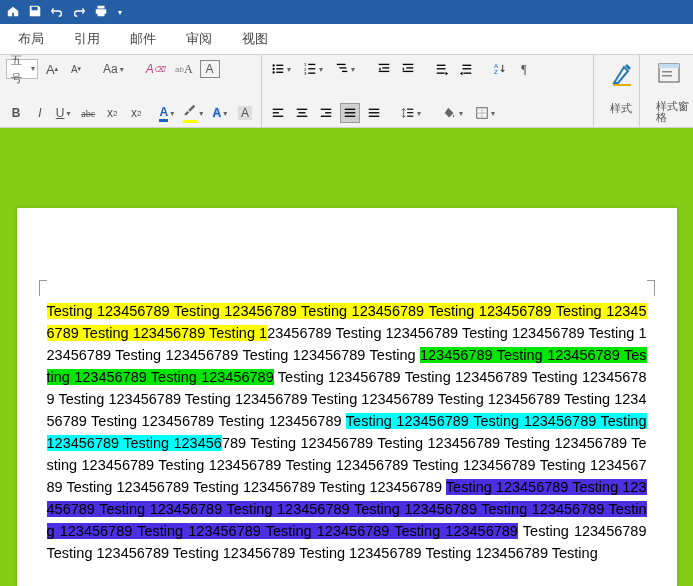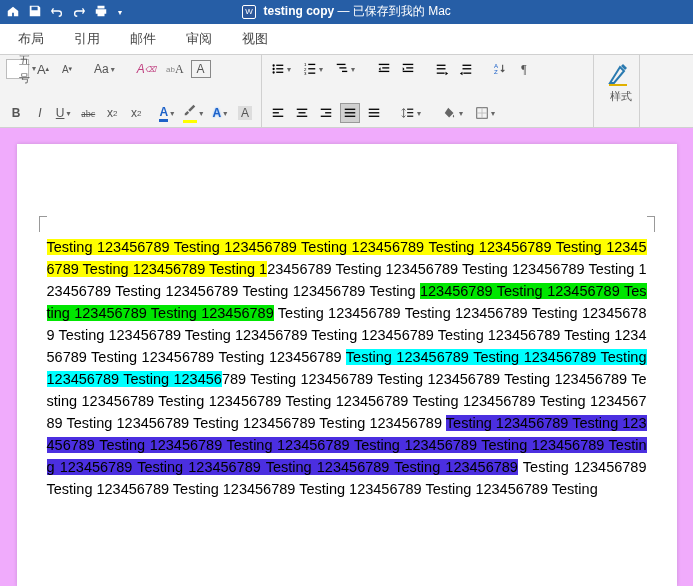--- a/index.html
+++ b/index.html
@@ -15,28 +15,28 @@
 
 
 .tabs { background: #fff; height: 30px; display: flex; align-items: center; font-size: 13px; color: #444; padding-left: 4px; gap: 2px; border-bottom: 1px solid transparent; }
 .tab { padding: 6px 14px; cursor: default; font-family: Liberation Serif, serif; }
 
 
 .ribbon { background: #f3f3f3; border-top: 1px solid #d0d0d0; border-bottom: 1px solid #d0d0d0; height: 74px; display: flex; align-items: stretch; font-size: 12px; color: #555; overflow: hidden; }
 .group { border-right: 1px solid #d0d0d0; padding: 4px 6px; display: flex; flex-direction: column; justify-content: space-between; }
 .row { display: flex; align-items: center; gap: 4px; }
 .btn { min-width: 20px; height: 20px; display: flex; align-items: center; justify-content: center; border: 1px solid transparent; cursor: default; padding: 0 2px; }
-.font-size-box { width: 23px; height: 20px; border: 1px solid #bdbdbd; background: #fff; font-size: 11px; line-height: 18px; padding-left: 12px; display: flex; align-items: center; justify-content: space-between; }
+.font-size-box { width: 32px; height: 20px; border: 1px solid #bdbdbd; background: #fff; font-size: 11px; line-height: 18px; padding-left: 4px; display: flex; align-items: center; justify-content: space-between; }
 .drop { font-size: 8px; color: #666; padding: 0 2px; }
 .tiny-svg { width: 14px; height: 14px; }
-.big-btn { width: 38px; display: flex; flex-direction: column; align-items: flex-end; justify-content: center; font-size: 11px; gap: 2px; padding: 4px 2px; }
+.big-btn { width: 38px; display: flex; flex-direction: column; align-items: flex-start; justify-content: center; font-size: 11px; gap: 14px; padding: 4px 2px; margin-left: 12px; }
 .big-btn .ic { width: 26px; height: 26px; }
 
 
-.doc-bg { background: #f0abfc; height: 458px; display: flex; justify-content: center; overflow: hidden; padding-top: 16px; }
+.doc-bg { background: #84cc16; height: 458px; display: flex; justify-content: center; overflow: hidden; padding-top: 16px; align-items: flex-end; }
 .page { background: #fff; width: 660px; box-shadow: 0 0 4px rgba(0,0,0,0.15); position: relative; padding: 92px 30px 22px 30px; }
 .margin-tick { position: absolute; top: 72px; height: 16px; border-left: 1px solid #999; border-top: 1px solid #999; width: 8px; }
 .margin-tick.left { left: 22px; border-right: none; }
 .margin-tick.right { right: 22px; border-left: none; border-right: 1px solid #999; }
 .doc-text { font-family: Arial, sans-serif; font-size: 14.5px; line-height: 22px; text-align: justify; color: #000; word-break: break-all; }
 .hl-yellow { background: #ffff00; }
 .hl-green { background: #00e600; }
 .hl-cyan { background: #00ffff; }
 .hl-blue { background: #4b2fe0; }
 </style>
@@ -55,24 +55,20 @@
           <path fill="none" stroke="#fff" stroke-width="1.5" d="M4 5l-2 3 2 3M2 8h8a3 3 0 010 6"></path>
         </svg></span>
     <span><svg viewBox="0 0 16 16">
           <path fill="none" stroke="#fff" stroke-width="1.5" d="M12 5l2 3-2 3M14 8H6a3 3 0 000 6"></path>
         </svg></span>
     <span><svg viewBox="0 0 16 16">
           <path d="M4 2h8v3H4zM2 6h12v5h-2v3H4v-3H2zM5 10h6v3H5z"></path>
         </svg></span>
     <span class="drop" style="color:#fff;">▾</span>
   </div>
-  <div class="title-center">
-    <span class="doc-icon">W</span>
-    <span><b>testing copy</b><span> — 已保存到我的 Mac</span></span>
-  </div>
 </div>
 
 <div class="tabs">
   <div class="tab">布局</div>
   <div class="tab">引用</div>
   <div class="tab">邮件</div>
   <div class="tab">审阅</div>
   <div class="tab">视图</div>
 </div>
 
@@ -298,20 +294,31 @@
   <div class="group" style="border-right:1px solid #d0d0d0;width:46px;padding:2px;">
     <div class="big-btn">
       <svg class="ic" viewBox="0 0 26 26">
           <path fill="none" stroke="#2a7ab0" stroke-width="2" d="M4 22L14 6l4 4L8 22z"></path>
           <path fill="#2a7ab0" d="M17 3l4 4-2 2-4-4z"></path>
           <rect x="3" y="23" width="18" height="2" fill="#e0b000"></rect>
         </svg>
       <span>样式</span>
     </div>
   </div>
+  <div class="group" style="border-right:none;width:46px;padding:2px;">
+    <div class="big-btn">
+      <svg class="ic" viewBox="0 0 26 26">
+          <rect x="3" y="3" width="20" height="18" fill="none" stroke="#555"></rect>
+          <rect x="3" y="3" width="20" height="4" fill="#c0dff5"></rect>
+          <rect x="6" y="10" width="10" height="1.5" fill="#888"></rect>
+          <rect x="6" y="14" width="10" height="1.5" fill="#888"></rect>
+        </svg>
+      <span style="line-height:11px;">样式窗格</span>
+    </div>
+  </div>
 </div>
 
 <div class="doc-bg">
   <div class="page">
     <div class="margin-tick left"></div>
     <div class="margin-tick right"></div>
     <div class="doc-text"><span class="hl-yellow">Testing 123456789 Testing 123456789 Testing 123456789 Testing 123456789 Testing 123456789 Testing 123456789 Testing 1</span><span>23456789 Testing 123456789 Testing 123456789 Testing 123456789 Testing 123456789 Testing 123456789 Testing </span><span class="hl-green">123456789 Testing 123456789 Testing 123456789 Testing 123456789</span><span> Testing 123456789 Testing 123456789 Testing 123456789 Testing 123456789 Testing 123456789 Testing 123456789 Testing 123456789 Testing 123456789 Testing 123456789 Testing 123456789 </span><span class="hl-cyan">Testing 123456789 Testing 123456789 Testing 123456789 Testing 123456</span><span>789 Testing 123456789 Testing 123456789 Testing 123456789 Testing 123456789 Testing 123456789 Testing 123456789 Testing 123456789 Testing 123456789 Testing 123456789 Testing 123456789 Testing 123456789 </span><span class="hl-blue">Testing 123456789 Testing 123456789 Testing 123456789 Testing 123456789 Testing 123456789 Testing 123456789 Testing 123456789 Testing 123456789 Testing 123456789 Testing 123456789</span><span> Testing 123456789 Testing 123456789 Testing 123456789 Testing 123456789 Testing 123456789 Testing</span></div>
   </div>
 </div>
 

